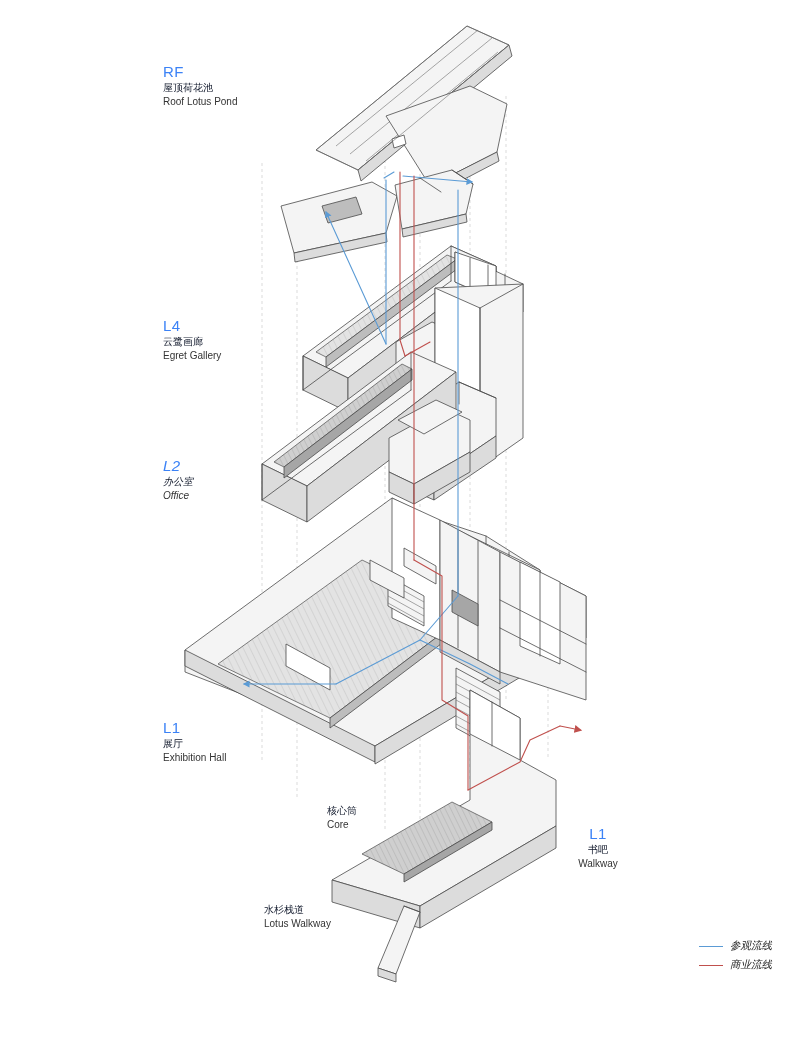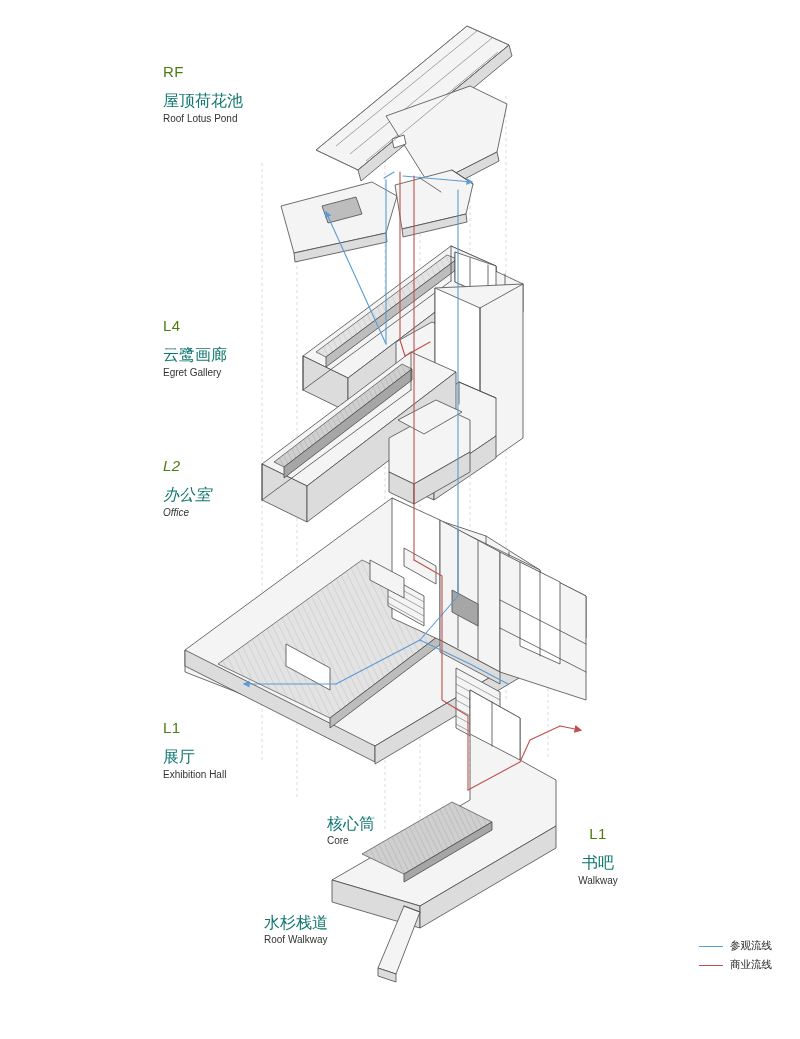--- a/index.html
+++ b/index.html
@@ -2,29 +2,29 @@
 <html><head>
 <meta charset="utf-8">
 <style>
   html,body{margin:0;padding:0;background:#ffffff;}
   body{width:800px;height:1039px;position:relative;overflow:hidden;
        font-family:"Liberation Sans", sans-serif;color:#1a1a1a;}
   .canvas{position:absolute;inset:0;}
   svg.diagram{position:absolute;left:0;top:0;width:800px;height:1039px;}
 
   .label{position:absolute;line-height:1.28;}
-  .label .code{font-size:15px;font-weight:400;letter-spacing:.5px;color:#4d7c0f;}
-  .label .cn{font-size:16px;color:#0f766e;margin-top:10px;}
+  .label .code{font-size:15px;font-weight:400;letter-spacing:.5px;color:#3b82f6;}
+  .label .cn{font-size:10px;color:#0f172a;margin-top:1px;}
   .label .en{font-size:10px;color:#333;margin-top:1px;}
   .label.center{text-align:center;}
 
   .legend{position:absolute;right:28px;bottom:62px;}
   .legend-row{display:flex;align-items:center;gap:7px;margin-bottom:5px;}
   .legend-swatch{display:block;width:24px;height:0;border-top:1.2px solid #000;}
-  .legend-text{font-size:10.5px;color:#222;}
+  .legend-text{font-size:10.5px;color:#222;font-style:italic;}
 </style>
 </head>
 <body>
 
 <div class="canvas">
 
   <svg class="diagram" viewBox="0 0 800 1039">
     <defs>
       <style>
         .ln{fill:none;stroke:#4a4a4a;stroke-width:0.8;stroke-linejoin:round;stroke-linecap:round;}
@@ -226,21 +226,21 @@
   </div>
 
   <div class="label center" style="left:562px;top:824px;width:72px;">
     <div class="code">L1</div>
     <div class="cn">书吧</div>
     <div class="en">Walkway</div>
   </div>
 
   <div class="label" style="left:264px;top:903px;">
     <div class="cn">水杉栈道</div>
-    <div class="en">Roof Walkway</div>
+    <div class="en">Lotus Walkway</div>
   </div>
 
   <div class="legend">
     <div class="legend-row">
       <span class="legend-swatch" style="border-top-color:#5b9bd5;"></span>
       <span class="legend-text">参观流线</span>
     </div>
     <div class="legend-row">
       <span class="legend-swatch" style="border-top-color:#c0504d;"></span>
       <span class="legend-text">商业流线</span>

